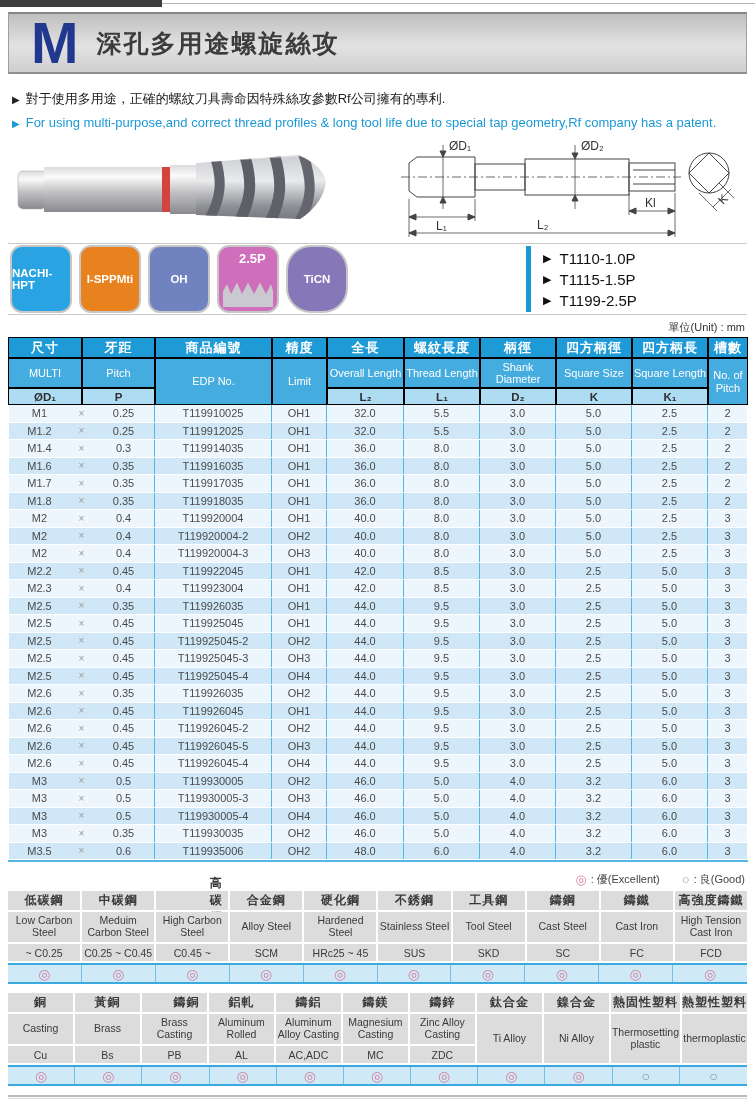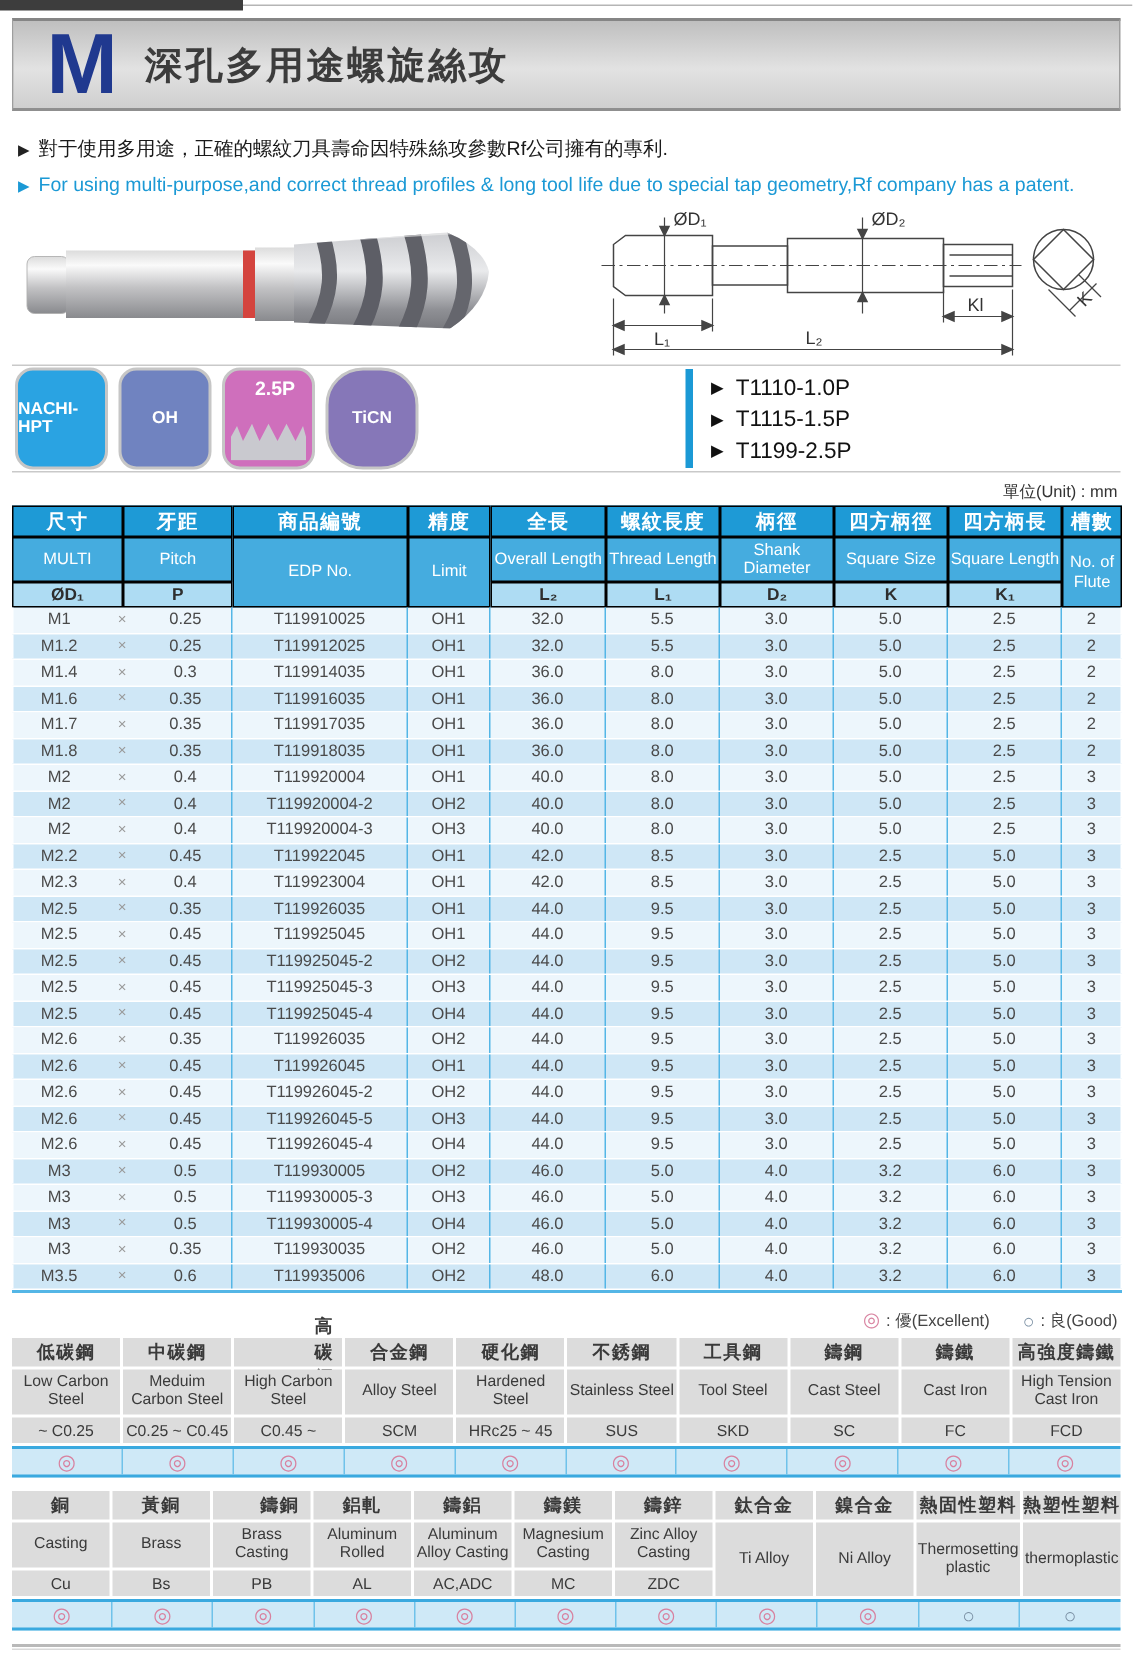--- a/index.html
+++ b/index.html
@@ -192,20 +192,23 @@
     </svg>
   </div>
 
   <hr class="rule">
 
   <div class="badge-row">
     <div class="badges" id="badges">
         <div class="badge" style="background: rgb(42, 163, 226);">
           <span>NACHI-HPT</span>
         </div>
+        <div class="badge" style="background: rgb(232, 130, 30);">
+          <span>I-SPPMti</span>
+        </div>
         <div class="badge" style="background: rgb(112, 131, 192);">
           <span>OH</span>
         </div>
         <div class="badge" style="background: rgb(207, 111, 188);">
           <div class="thread-shape"></div>
           <span class="tl">2.5P</span>
         </div>
         <div class="badge" style="background: rgb(134, 119, 184); border-radius: 25px;">
           <span>TiCN</span>
         </div>
@@ -247,21 +250,21 @@
         <div class="hz" style="grid-area: 1 / 10;">槽數</div>
         <div class="he" style="grid-area: 2 / 1;">MULTI</div>
         <div class="he" style="grid-area: 2 / 2;">Pitch</div>
         <div class="he" style="grid-area: 2 / 3 / span 2;">EDP No.</div>
         <div class="he" style="grid-area: 2 / 4 / span 2;">Limit</div>
         <div class="he" style="grid-area: 2 / 5;">Overall Length</div>
         <div class="he" style="grid-area: 2 / 6;">Thread Length</div>
         <div class="he" style="grid-area: 2 / 7;">Shank Diameter</div>
         <div class="he" style="grid-area: 2 / 8;">Square Size</div>
         <div class="he" style="grid-area: 2 / 9;">Square Length</div>
-        <div class="he" style="grid-area: 2 / 10 / span 2;">No. of Flute</div>
+        <div class="he" style="grid-area: 2 / 10 / span 2;">No. of Pitch</div>
         <div class="hs" style="grid-area: 3 / 1;">ØD₁</div>
         <div class="hs" style="grid-area: 3 / 2;">P</div>
         <div class="hs" style="grid-area: 3 / 5;">L₂</div>
         <div class="hs" style="grid-area: 3 / 6;">L₁</div>
         <div class="hs" style="grid-area: 3 / 7;">D₂</div>
         <div class="hs" style="grid-area: 3 / 8;">K</div>
         <div class="hs" style="grid-area: 3 / 9;">K₁</div>
       </div>
     <div class="spec-body" id="spec-body">
         <div class="srow a">

